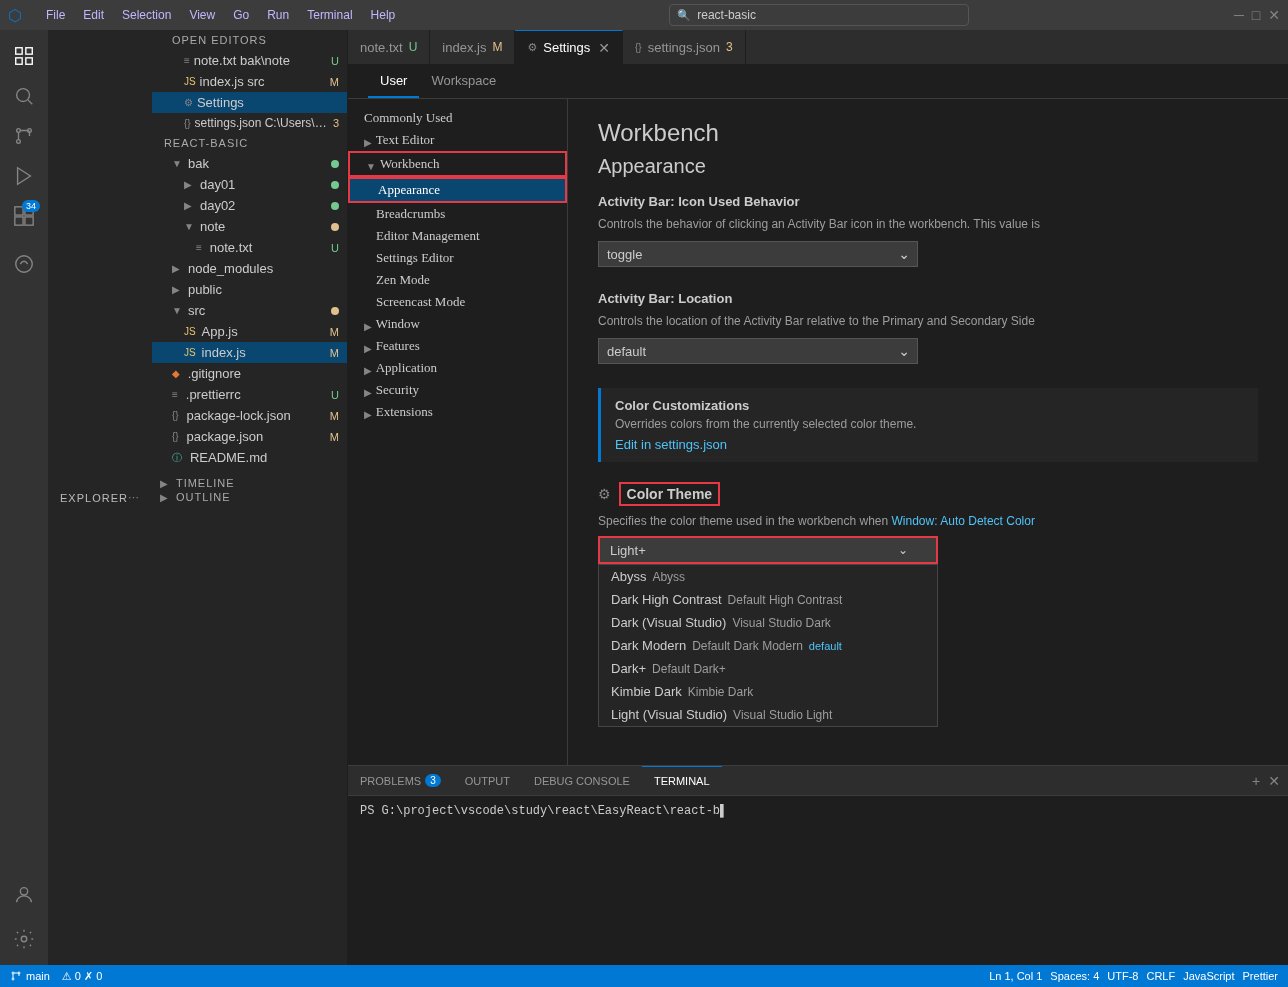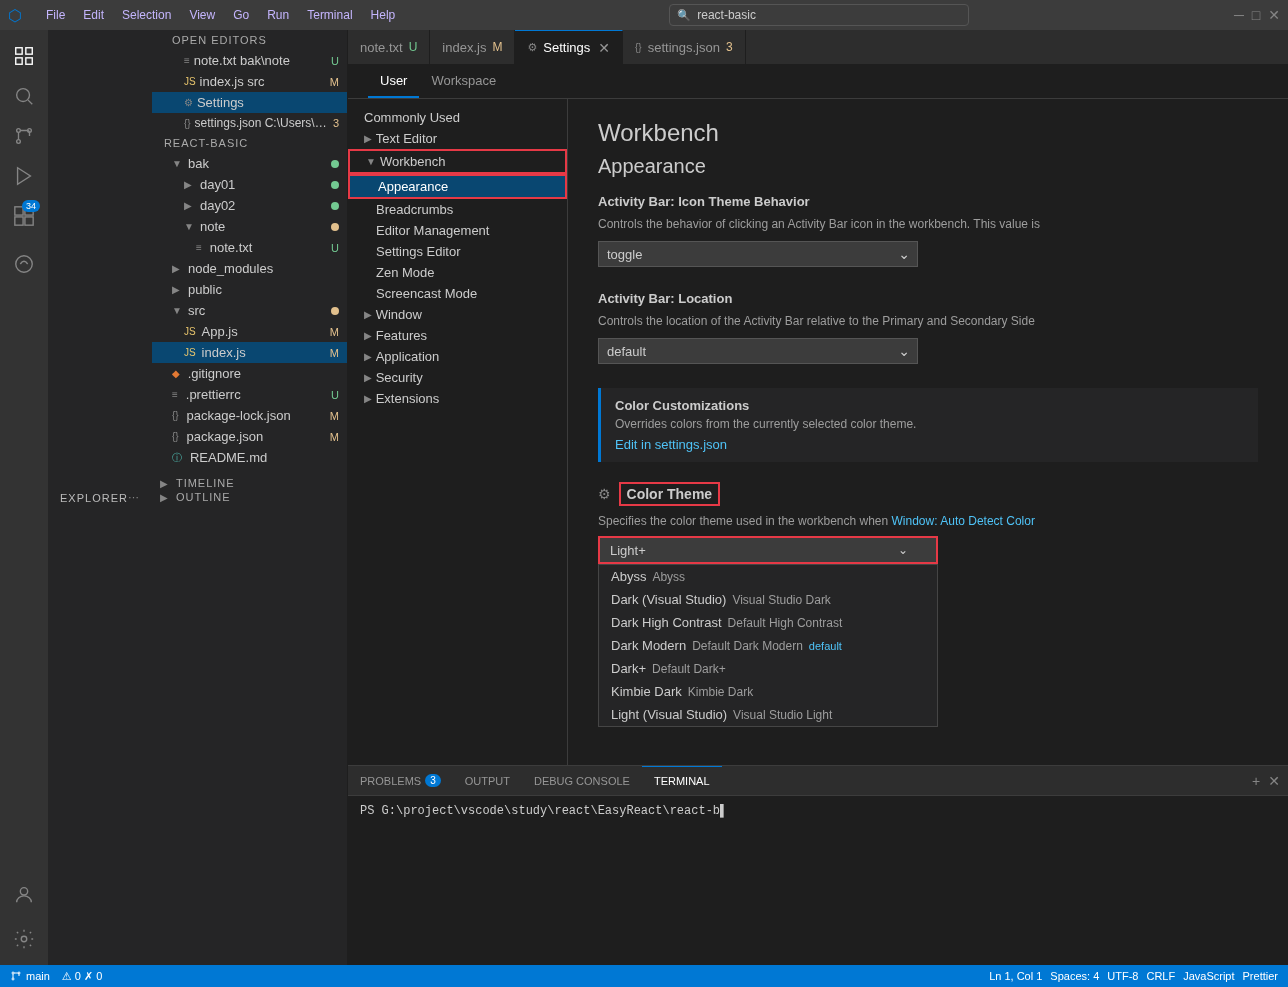--- a/index.html
+++ b/index.html
@@ -58,21 +58,21 @@
     
     .settings-nav-tabs { display: flex; gap: 0; padding: 0 20px; border-bottom: 1px solid #3c3c3c; flex-shrink: 0; }
     .settings-nav-tab { padding: 8px 12px; font-size: 13px; color: #969696; cursor: pointer; border-bottom: 2px solid transparent; }
     .settings-nav-tab.active { color: #ffffff; border-bottom: 2px solid #0078d4; }
 
     
     .settings-body { display: flex; flex: 1; overflow: hidden; }
 
     
     .settings-toc { width: 220px; overflow-y: auto; padding: 8px 0; background: #1e1e1e; border-right: 1px solid #3c3c3c; flex-shrink: 0; }
-    .toc-item { padding: 3px 16px; cursor: pointer; font-size: 13px; color: #cccccc; display: flex; align-items: center; gap: 4px; }
+    .toc-item { padding: 3px 16px; cursor: pointer; font-size: 13px; color: #cccccc; display: flex; align-items: flex-end; gap: 4px; font-family: Liberation Serif, serif; }
     .toc-item.active { color: #ffffff; background: #04395e; }
     .toc-item .arrow { font-size: 10px; color: #858585; }
     .toc-indent { padding-left: 28px; }
 
     
     .settings-main { flex: 1; overflow-y: auto; padding: 20px 30px; }
     .settings-section-title { font-size: 24px; color: #cccccc; margin-bottom: 8px; font-weight: 400; }
     .settings-subsection-title { font-size: 20px; color: #cccccc; margin-bottom: 16px; font-weight: 400; }
 
     .setting-item { margin-bottom: 24px; }
@@ -452,21 +452,21 @@
             <span class="arrow">▶</span>
             <span>Extensions</span>
           </div>
         </div>
 
         <div class="settings-main">
           <div class="settings-section-title">Workbench</div>
           <div class="settings-subsection-title">Appearance</div>
 
           <div class="setting-item">
-            <div class="setting-label">Activity Bar: Icon Theme Behavior</div>
+            <div class="setting-label">Activity Bar: Icon Used Behavior</div>
             <div class="setting-desc">Controls the behavior of clicking an Activity Bar icon in the workbench. This value is</div>
             <div class="select-wrapper">
               <select class="setting-select">
                 <option value="toggle" selected="">toggle</option>
                 <option value="focus">focus</option>
               </select>
             </div>
           </div>
 
           <div class="setting-item">
@@ -506,26 +506,26 @@
                   <span>Light+</span>
                   <span class="dropdown-arrow">⌄</span>
                 </div>
               </div>
               <div class="dropdown-list">
                 <div class="dropdown-item">
                   <span>Abyss</span>
                   <span class="dropdown-item-secondary">Abyss</span>
                 </div>
                 <div class="dropdown-item">
+                  <span>Dark High Contrast</span>
+                  <span class="dropdown-item-secondary">Default High Contrast</span>
+                </div>
+                <div class="dropdown-item">
                   <span>Dark (Visual Studio)</span>
                   <span class="dropdown-item-secondary">Visual Studio Dark</span>
-                </div>
-                <div class="dropdown-item">
-                  <span>Dark High Contrast</span>
-                  <span class="dropdown-item-secondary">Default High Contrast</span>
                 </div>
                 <div class="dropdown-item">
                   <span>Dark Modern</span>
                   <span class="dropdown-item-secondary">Default Dark Modern</span>
                   <span class="default-badge">default</span>
                 </div>
                 <div class="dropdown-item">
                   <span>Dark+</span>
                   <span class="dropdown-item-secondary">Default Dark+</span>
                 </div>

